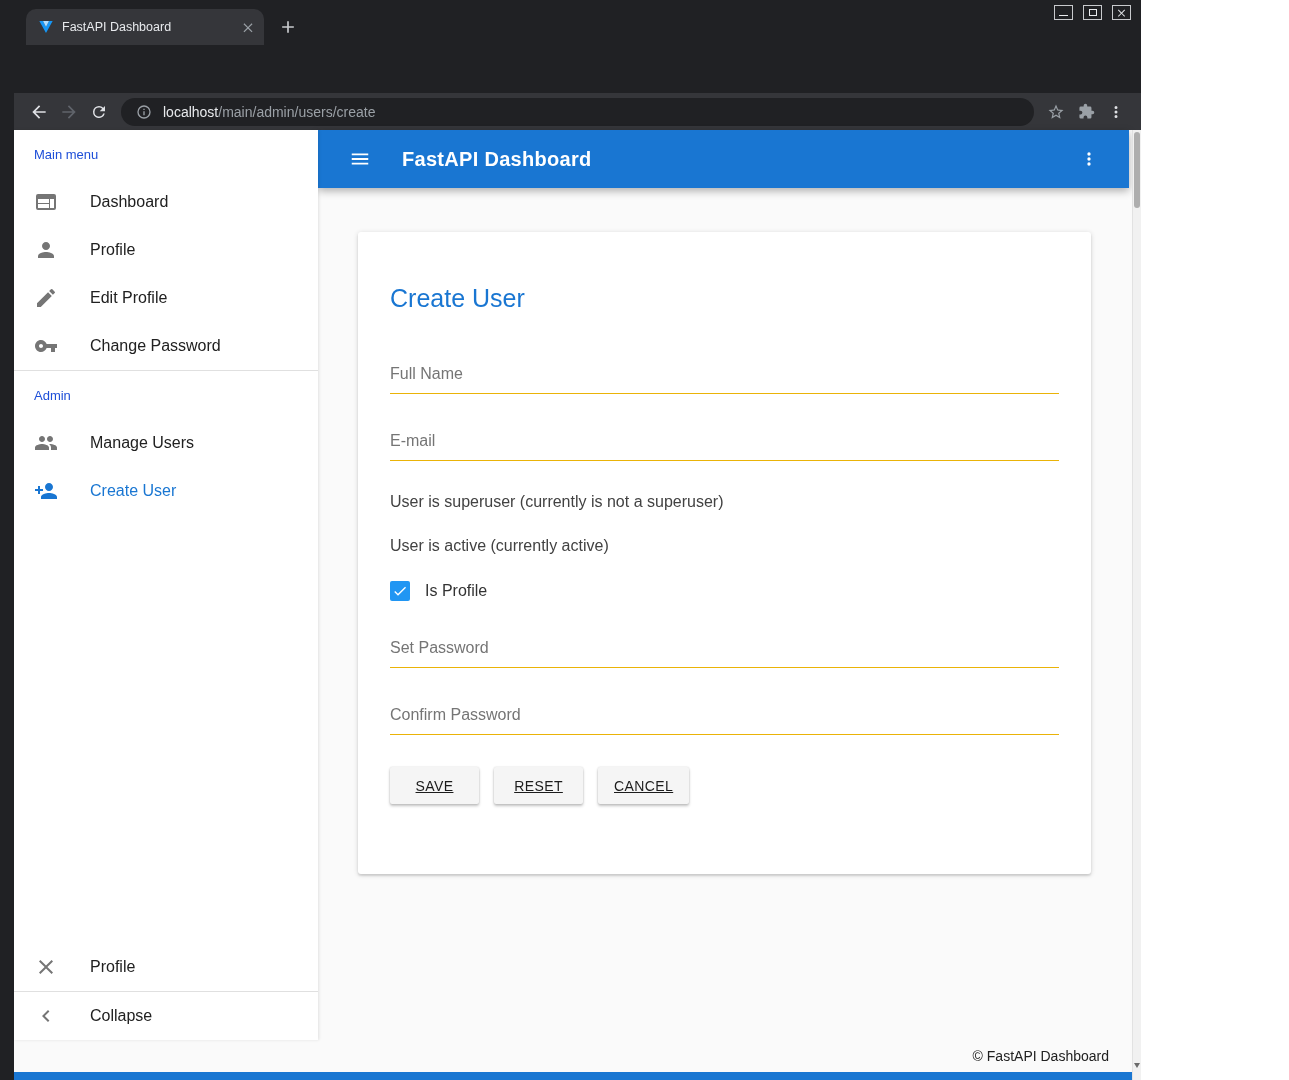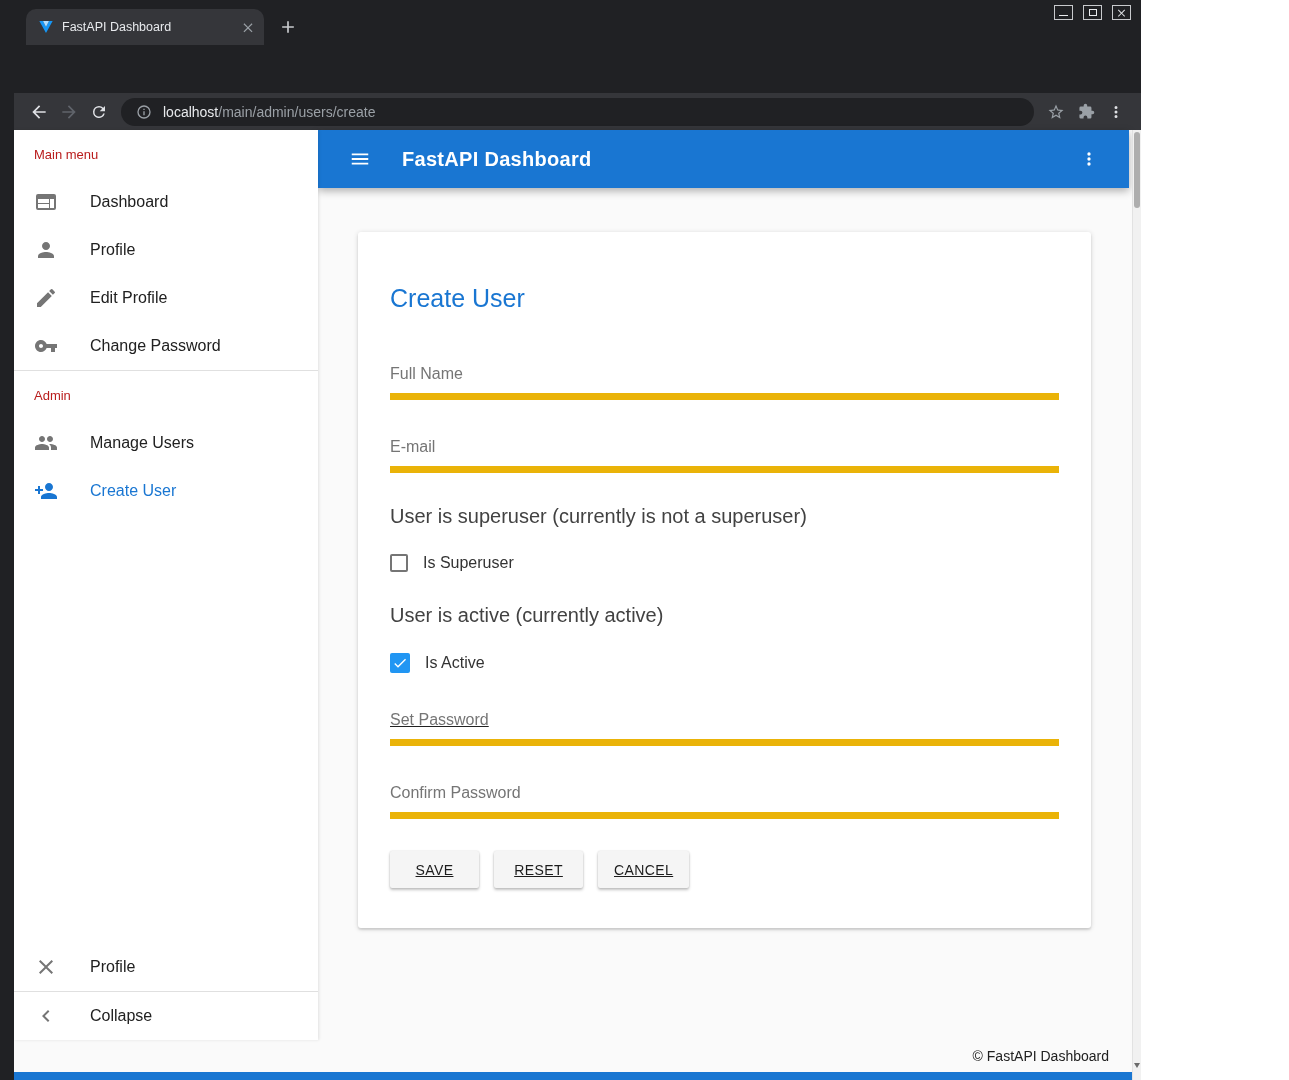--- a/index.html
+++ b/index.html
@@ -27,48 +27,48 @@
   .tool-btn.subtle { color: #9aa0a6; }
   .urlbar { flex: 1; height: 28px; background: #202124; border-radius: 14px; display: flex; align-items: center; gap: 9px; padding: 0 13px; margin: 0 7px; min-width: 0; }
   .url-text { font-size: 14px; color: #e8eaed; white-space: nowrap; overflow: hidden; }
   .url-path { color: #9aa0a6; }
 
   
   .viewport { flex: 1; display: flex; flex-direction: column; background: #fafafa; position: relative; min-height: 0; }
   .app-row { flex: 1; display: flex; min-height: 0; }
 
   .sidebar { width: 304px; background: #ffffff; display: flex; flex-direction: column; box-shadow: 1px 0 3px rgba(0,0,0,0.10); z-index: 2; flex: none; }
-  .subheader { height: 48px; display: flex; align-items: center; padding: 0 16px 0 20px; color: #b91c1c; font-size: 13px; font-weight: 500; }
+  .subheader { height: 48px; display: flex; align-items: center; padding: 0 16px 0 20px; color: #1d4ed8; font-size: 13px; font-weight: 500; }
   .nav-item { height: 48px; display: flex; align-items: center; padding: 0 16px 0 20px; gap: 32px; font-size: 16px; color: #212121; cursor: pointer; }
   .nav-icon { width: 24px; height: 24px; color: #757575; display: flex; flex: none; }
   .nav-item.active { color: #1976d2; }
   .nav-item.active .nav-icon { color: #1976d2; }
   .divider { height: 1px; background: #e0e0e0; flex: none; }
   .spacer { flex: 1; }
 
   .main { flex: 1; display: flex; flex-direction: column; min-width: 0; }
   .appbar { height: 58px; background: #1976d2; display: flex; align-items: center; padding: 0 22px 0 24px; color: #fff; box-shadow: 0 3px 8px rgba(0,0,0,0.30); position: relative; z-index: 1; margin-right: 12px; }
   .icon-btn { width: 36px; height: 36px; display: flex; align-items: center; justify-content: center; border-radius: 50%; color: #fff; }
   .appbar-title { font-size: 20px; font-weight: 700; letter-spacing: 0.3px; margin-left: 24px; }
   .appbar-menu-wrap { margin-left: auto; }
 
   .content { flex: 1; overflow: hidden; padding: 44px 50px 0 40px; background: #fafafa; }
   .card { background: #fff; border-radius: 3px; box-shadow: 0 1px 5px rgba(0,0,0,0.16), 0 2px 2px rgba(0,0,0,0.10); padding: 32px 32px 40px; min-height: 642px; }
   .card-title { color: #1976d2; font-size: 25px; font-weight: 400; margin: 20px 0 46px; }
 
-  .tfield { display: block; width: 100%; border: none; border-bottom: 7px solid #eab308; background: transparent; font-size: 16px; color: #212121; padding: 6px 0 10px; margin-bottom: 32px; outline: none; font-family: "Liberation Sans", sans-serif; }
+  .tfield { display: block; width: 100%; border: none; border-bottom: 1px solid #eab308; background: transparent; font-size: 16px; color: #212121; padding: 6px 0 10px; margin-bottom: 32px; outline: none; font-family: "Liberation Sans", sans-serif; }
   .tfield::placeholder { color: #757575; opacity: 1; }
 
-  .hint { font-size: 20px; color: #424242; margin: 0 0 26px; }
+  .hint { font-size: 16px; color: #424242; margin: 0 0 26px; }
   .check-row { display: flex; align-items: center; gap: 15px; margin-bottom: 32px; cursor: pointer; }
   .checkbox { width: 18px; height: 18px; border: 2px solid #757575; border-radius: 2px; background: #fff; flex: none; }
   .checkbox.checked { border: none; background: #2196f3; width: 20px; height: 20px; display: flex; align-items: center; justify-content: center; }
   .check-label { font-size: 16px; color: #333; }
 
-  .pw-gap { margin-top: 14px; text-decoration: underline; }
+  .pw-gap { margin-top: 14px; }
   .btn-row { display: flex; gap: 15px; margin-top: 26px; }
   .btn { min-width: 89px; height: 37px; padding: 0 16px; background: #f5f5f5; border: none; border-radius: 2px; box-shadow: 0 2px 3px rgba(0,0,0,0.24), 0 0 2px rgba(0,0,0,0.14); font-size: 14px; font-weight: 500; letter-spacing: 0.4px; color: #1c1c1c; cursor: pointer; font-family: "Liberation Sans", sans-serif; text-decoration: underline; }
 
   .footer-light { height: 32px; flex: none; display: flex; align-items: center; justify-content: flex-end; padding: 0 32px; font-size: 14px; color: #212121; background: #fafafa; }
   .footer-blue { height: 8px; flex: none; background: #1976d2; }
 
   .scrollbar { position: absolute; top: 0; right: 0; bottom: 0; width: 9px; background: #f1f1f1; border-left: 1px solid #e2e2e2; z-index: 6; }
   .scroll-thumb { position: absolute; top: 2px; left: 1px; width: 6px; height: 76px; background: #aeaeae; border-radius: 3px; }
   .scroll-arrow { position: absolute; bottom: 12px; left: 1px; width: 0; height: 0; border-left: 3.5px solid transparent; border-right: 3.5px solid transparent; border-top: 5px solid #6b6b6b; }
 
@@ -261,33 +261,29 @@
         </header>
 
         <div class="content">
           <div class="card">
             <h1 class="card-title">Create User</h1>
 
             <input class="tfield" type="text" placeholder="Full Name" style="">
             <input class="tfield" type="text" placeholder="E-mail" style="">
 
             <div class="hint">User is superuser (currently is not a superuser)</div>
-            <div class="check-row">
-              <span class="checkbox"></span>
-              <span class="check-label">Is Superuser</span>
-            </div>
 
             <div class="hint">User is active (currently active)</div>
             <div class="check-row">
               <span class="checkbox checked">
                 <svg width="16" height="16" viewBox="0 0 24 24">
                     <path d="M9 16.2 4.8 12l-1.4 1.4L9 19 21 7l-1.4-1.4z" fill="#fff"></path>
                   </svg>
               </span>
-              <span class="check-label">Is Active</span>
+              <span class="check-label">Is Profile</span>
             </div>
 
             <input class="tfield pw-gap" type="password" placeholder="Set Password" style="">
             <input class="tfield" type="password" placeholder="Confirm Password" style="">
 
             <div class="btn-row">
               <button class="btn">SAVE</button>
               <button class="btn">RESET</button>
               <button class="btn">CANCEL</button>
             </div>

